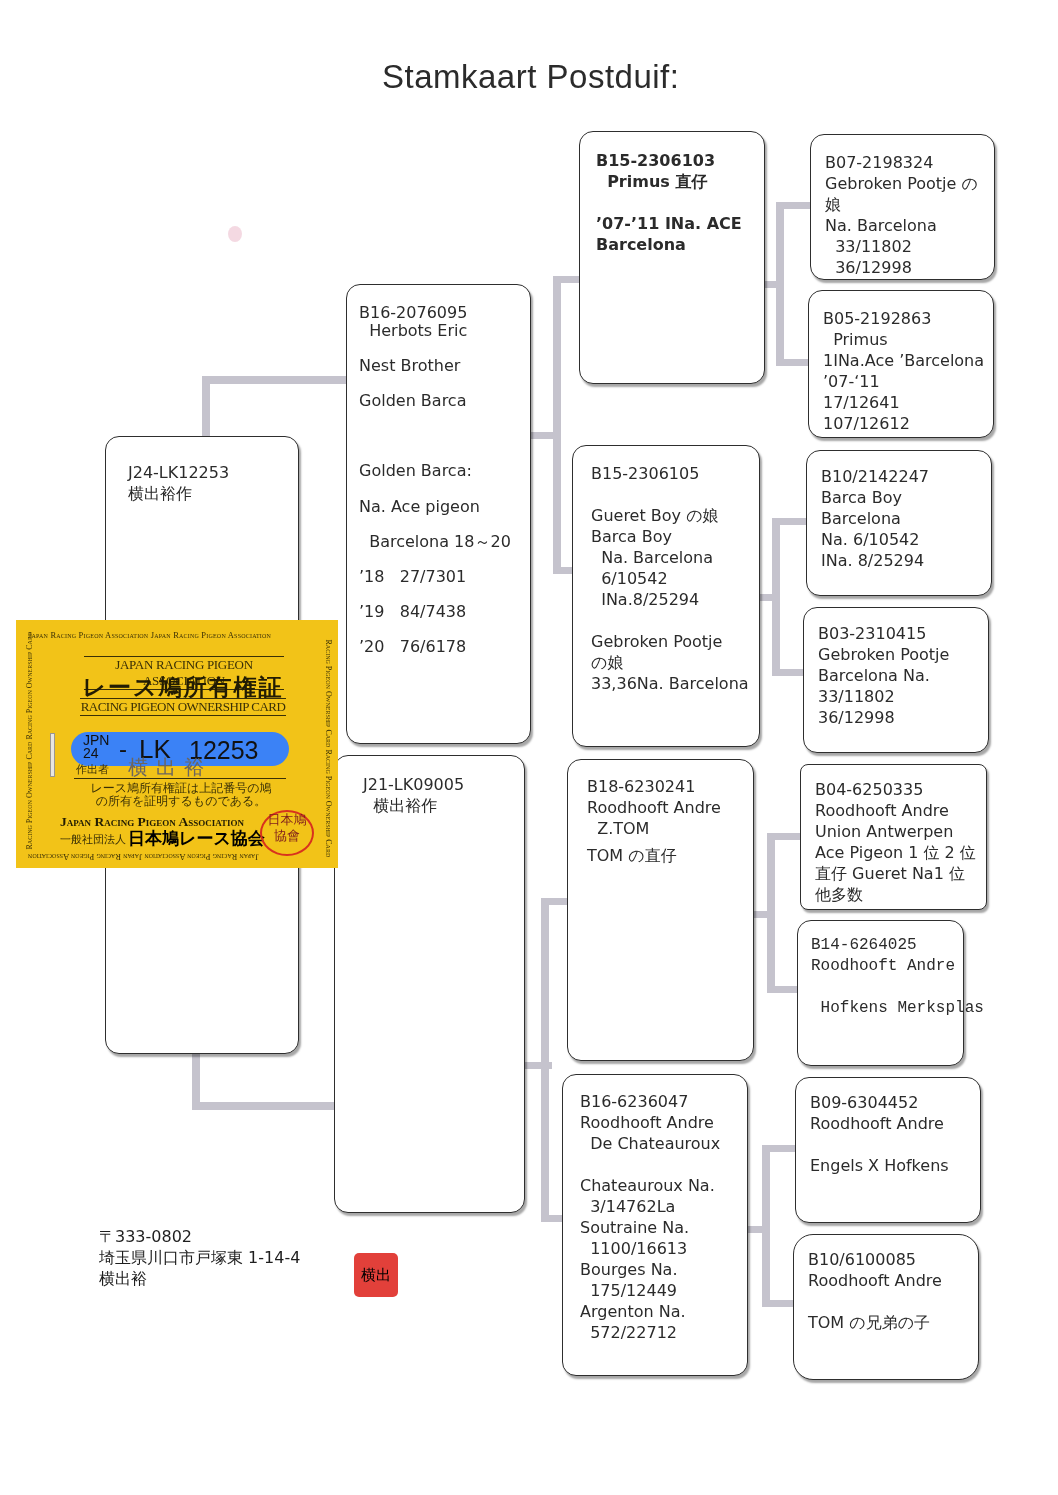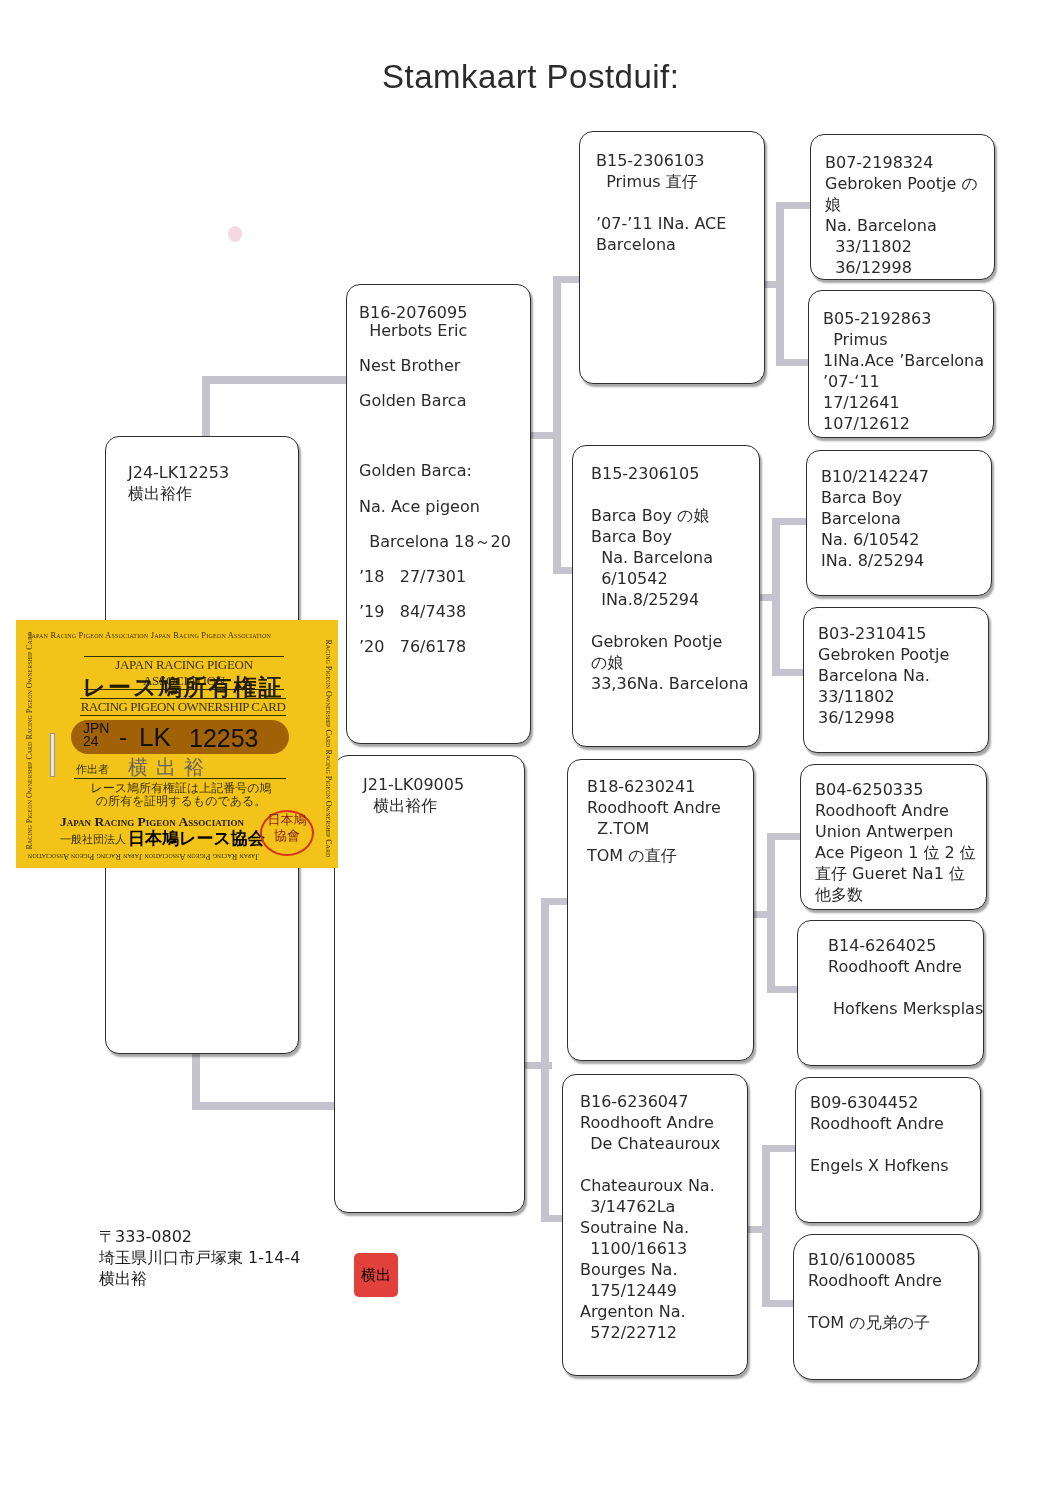--- a/index.html
+++ b/index.html
@@ -29,22 +29,22 @@
     font-family: "Liberation Serif", "DejaVu Serif", serif; color: #3a3006;
   }
   .card .rim-top { position: absolute; left: 12px; top: 10px; font-size: 8.5px; letter-spacing: 0.2px; white-space: nowrap; font-variant: small-caps; }
   .card .rim-bottom { position: absolute; left: 12px; bottom: 6px; font-size: 8.5px; white-space: nowrap; transform: rotate(180deg); font-variant: small-caps; }
   .card .rim-left { position: absolute; left: -92px; top: 120px; font-size: 8px; white-space: nowrap; transform: rotate(-90deg); font-variant: small-caps; width: 210px; }
   .card .rim-right { position: absolute; right: -95px; top: 120px; font-size: 8px; white-space: nowrap; transform: rotate(90deg); font-variant: small-caps; width: 210px; }
   .card .h1 { position: absolute; left: 68px; top: 36px; width: 200px; font-size: 13px; text-align: center; border-top: 1px solid #3a3006; border-bottom: 1px solid #3a3006; letter-spacing: -0.3px; }
   .card .h2 { position: absolute; left: 62px; top: 52px; width: 210px; font-size: 23px; text-align: center; font-family: "DejaVu Sans", sans-serif; font-weight: bold; color: #221c03; letter-spacing: 2px; }
   .card .h3 { position: absolute; left: 64px; top: 78px; width: 206px; font-size: 13px; text-align: center; border-top: 1px solid #3a3006; border-bottom: 1px solid #3a3006; letter-spacing: -0.5px; }
   .card .num {
-    position: absolute; left: 55px; top: 100px; width: 218px; height: 34px;
-    background: #a16207; border-radius: 17px;
+    position: absolute; left: 55px; top: 112px; width: 218px; height: 34px;
+    background: #3b82f6; border-radius: 17px;
     font-family: "Liberation Sans", "DejaVu Sans", sans-serif; color: #111;
   }
   .card .num .jpn { position: absolute; left: 12px; top: 2px; font-size: 14px; line-height: 13px; }
   .card .num .dash { position: absolute; left: 48px; top: 3px; font-size: 24px; }
   .card .num .lk { position: absolute; left: 68px; top: 2px; font-size: 26px; }
   .card .num .no { position: absolute; left: 118px; top: 4px; font-size: 25px; }
   .card .owner-label { position: absolute; left: 60px; top: 142px; font-size: 11px; font-family: "DejaVu Sans", sans-serif; }
   .card .owner-sign { position: absolute; left: 112px; top: 134px; font-size: 20px; color: #6b6660; font-family: "DejaVu Serif", serif; letter-spacing: 8px; }
   .card .owner-line { position: absolute; left: 58px; top: 158px; width: 212px; border-top: 1px solid #3a3006; }
   .card .desc { position: absolute; left: 70px; top: 162px; width: 190px; font-size: 12px; line-height: 13px; text-align: center; font-family: "DejaVu Sans", sans-serif; }
@@ -133,32 +133,32 @@
   <span class="ln">’19   84/7438</span>
   <span class="ln">&nbsp;</span>
   <span class="ln">’20   76/6178</span>
 </div>
 
 <div class="box" style="left:334px;top:755px;width:191px;height:458px;padding:18px 0 0 28px;">
   <span class="ln">J21-LK09005</span>
   <span class="ln">  横出裕作</span>
 </div>
 
-<div class="box" style="left:579px;top:131px;width:186px;height:253px;padding:18px 0 0 16px;">
+<div class="box" style="left:579px;top:131px;width:186px;height:253px;padding:18px 0 0 16px;font-weight:bold;">
   <span class="ln">B15-2306103</span>
   <span class="ln">  Primus 直仔</span>
   <span class="ln">&nbsp;</span>
   <span class="ln">’07-’11 INa. ACE</span>
   <span class="ln">Barcelona</span>
 </div>
 
 <div class="box" style="left:572px;top:445px;width:188px;height:302px;padding:17px 0 0 18px;">
   <span class="ln">B15-2306105</span>
   <span class="ln">&nbsp;</span>
-  <span class="ln">Barca Boy の娘</span>
+  <span class="ln">Gueret Boy の娘</span>
   <span class="ln">Barca Boy</span>
   <span class="ln">  Na. Barcelona</span>
   <span class="ln">  6/10542</span>
   <span class="ln">  INa.8/25294</span>
   <span class="ln">&nbsp;</span>
   <span class="ln">Gebroken Pootje</span>
   <span class="ln">の娘</span>
   <span class="ln">33,36Na. Barcelona</span>
 </div>
 
@@ -207,29 +207,29 @@
   <span class="ln">Na. 6/10542</span>
   <span class="ln">INa. 8/25294</span>
 </div>
 <div class="box" style="left:803px;top:607px;width:186px;height:146px;padding:15px 0 0 14px;">
   <span class="ln">B03-2310415</span>
   <span class="ln">Gebroken Pootje</span>
   <span class="ln">Barcelona Na.</span>
   <span class="ln">33/11802</span>
   <span class="ln">36/12998</span>
 </div>
-<div class="box" style="left:800px;top:764px;width:187px;height:146px;padding:14px 0 0 14px;">
+<div class="box" style="left:800px;top:764px;width:187px;height:146px;padding:14px 0 0 14px;border-radius:8px;">
   <span class="ln">B04-6250335</span>
   <span class="ln">Roodhooft Andre</span>
   <span class="ln">Union Antwerpen</span>
   <span class="ln">Ace Pigeon 1 位 2 位</span>
   <span class="ln">直仔 Gueret Na1 位</span>
   <span class="ln">他多数</span>
 </div>
-<div class="box" style="left:797px;top:920px;width:187px;height:146px;padding:14px 0 0 30px;">
+<div class="box" style="left:797px;top:920px;width:167px;height:146px;padding:14px 0 0 13px;font-family:Liberation Mono, monospace;">
   <span class="ln">B14-6264025</span>
   <span class="ln">Roodhooft Andre</span>
   <span class="ln">&nbsp;</span>
   <span class="ln"> Hofkens Merksplas</span>
 </div>
 <div class="box" style="left:795px;top:1077px;width:186px;height:146px;padding:14px 0 16px 14px;">
   <span class="ln">B09-6304452</span>
   <span class="ln">Roodhooft Andre</span>
   <span class="ln">&nbsp;</span>
   <span class="ln">Engels X Hofkens</span>

